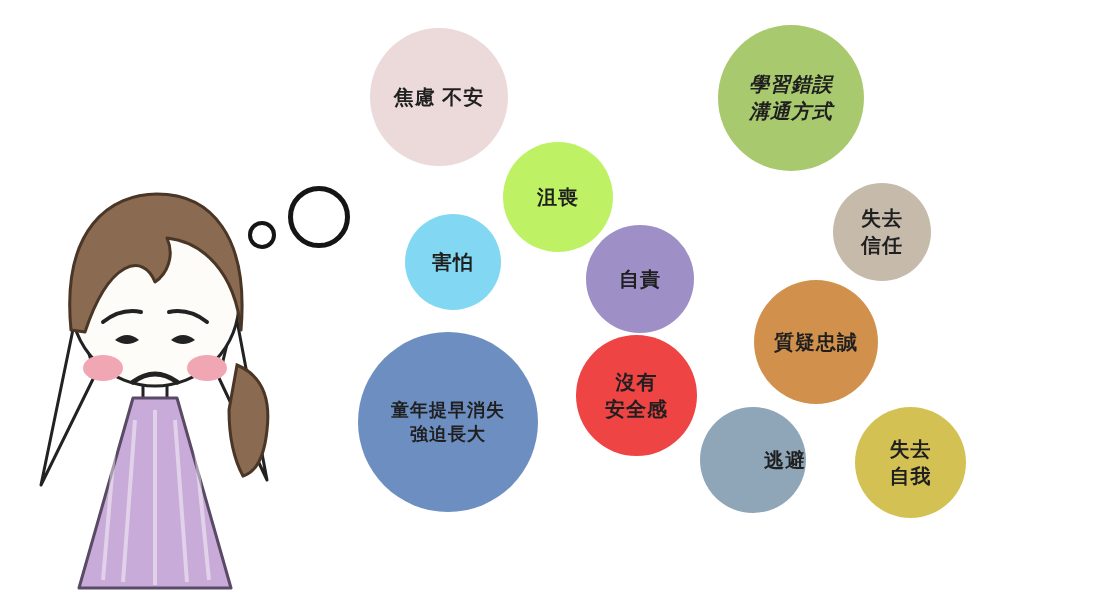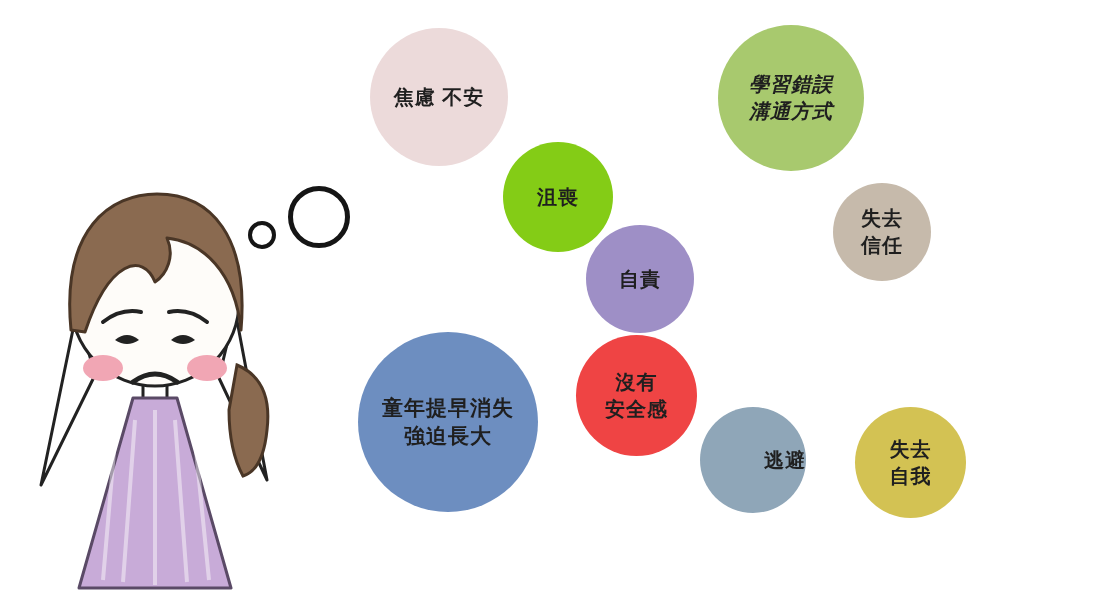--- a/index.html
+++ b/index.html
@@ -30,21 +30,21 @@
   .b-anxiety   { left: 370px; top: 28px;  width: 138px; height: 138px; }
   .b-depressed { left: 503px; top: 142px; width: 110px; height: 110px; }
   .b-fear      { left: 405px; top: 214px; width: 96px;  height: 96px;  }
   .b-selfblame { left: 586px; top: 225px; width: 108px; height: 108px; }
   .b-comm      { left: 718px; top: 25px;  width: 146px; height: 146px; }
   .b-trust     { left: 833px; top: 183px; width: 98px;  height: 98px;  }
   .b-relations { left: 940px; top: 88px;  width: 115px; height: 115px; }
   .b-loyalty   { left: 754px; top: 280px; width: 124px; height: 124px; }
   .b-attention { left: 970px; top: 322px; width: 105px; height: 105px; }
   .b-childhood { left: 358px; top: 332px; width: 180px; height: 180px; }
-  .b-childhood .bubble-label { font-size: 21px; }
+  .b-childhood .bubble-label { font-size: 18px; }
   .b-insecure  { left: 576px; top: 335px; width: 121px; height: 121px; }
   .b-escape    { left: 700px; top: 407px; width: 106px; height: 106px; justify-content: flex-end; }
   .b-loseself  { left: 855px; top: 407px; width: 111px; height: 111px; }
 
   .thought {
     position: absolute;
     border-radius: 50%;
     background: #ffffff;
   }
   .t-small { left: 248px; top: 221px; width: 20px; height: 20px; border: 4px solid #151515; }
@@ -93,33 +93,39 @@
       <path d="M 100,260 L 88,400 M 140,230 L 140,405 M 180,260 L 194,400 M 120,240 L 108,402 M 160,240 L 172,402" stroke="rgba(255,255,255,0.45)" stroke-width="4" fill="none"></path>
     </svg>
   </div>
 
   <div class="thought t-small"></div>
   <div class="thought t-big"></div>
 
   <div class="bubble b-anxiety" style="background: rgb(236, 218, 218); justify-content: center;">
     <span class="bubble-label">焦慮 不安</span>
   </div>
-  <div class="bubble b-depressed" style="background: #84cc16; text-align: right;">
+  <div class="bubble b-depressed" style="background: #bef264; text-align: right;">
     <span class="bubble-label">沮喪</span>
+  </div>
+  <div class="bubble b-fear" style="background: rgb(130, 216, 242);">
+    <span class="bubble-label">害怕</span>
   </div>
   <div class="bubble b-selfblame" style="background: rgb(158, 143, 198);">
     <span class="bubble-label">自責</span>
   </div>
   <div class="bubble b-comm" style="background: rgb(168, 201, 110); font-style: italic;">
     <span class="bubble-label">學習錯誤
 溝通方式</span>
   </div>
   <div class="bubble b-trust" style="background: rgb(198, 186, 171);">
     <span class="bubble-label">失去
 信任</span>
+  </div>
+  <div class="bubble b-loyalty" style="background: rgb(209, 145, 77);">
+    <span class="bubble-label">質疑忠誠</span>
   </div>
   <div class="bubble b-childhood" style="background: rgb(109, 142, 192);">
     <span class="bubble-label">童年提早消失
 強迫長大</span>
   </div>
   <div class="bubble b-insecure" style="background: #ef4444;">
     <span class="bubble-label">沒有
 安全感</span>
   </div>
   <div class="bubble b-escape" style="background: rgb(143, 166, 184);">

